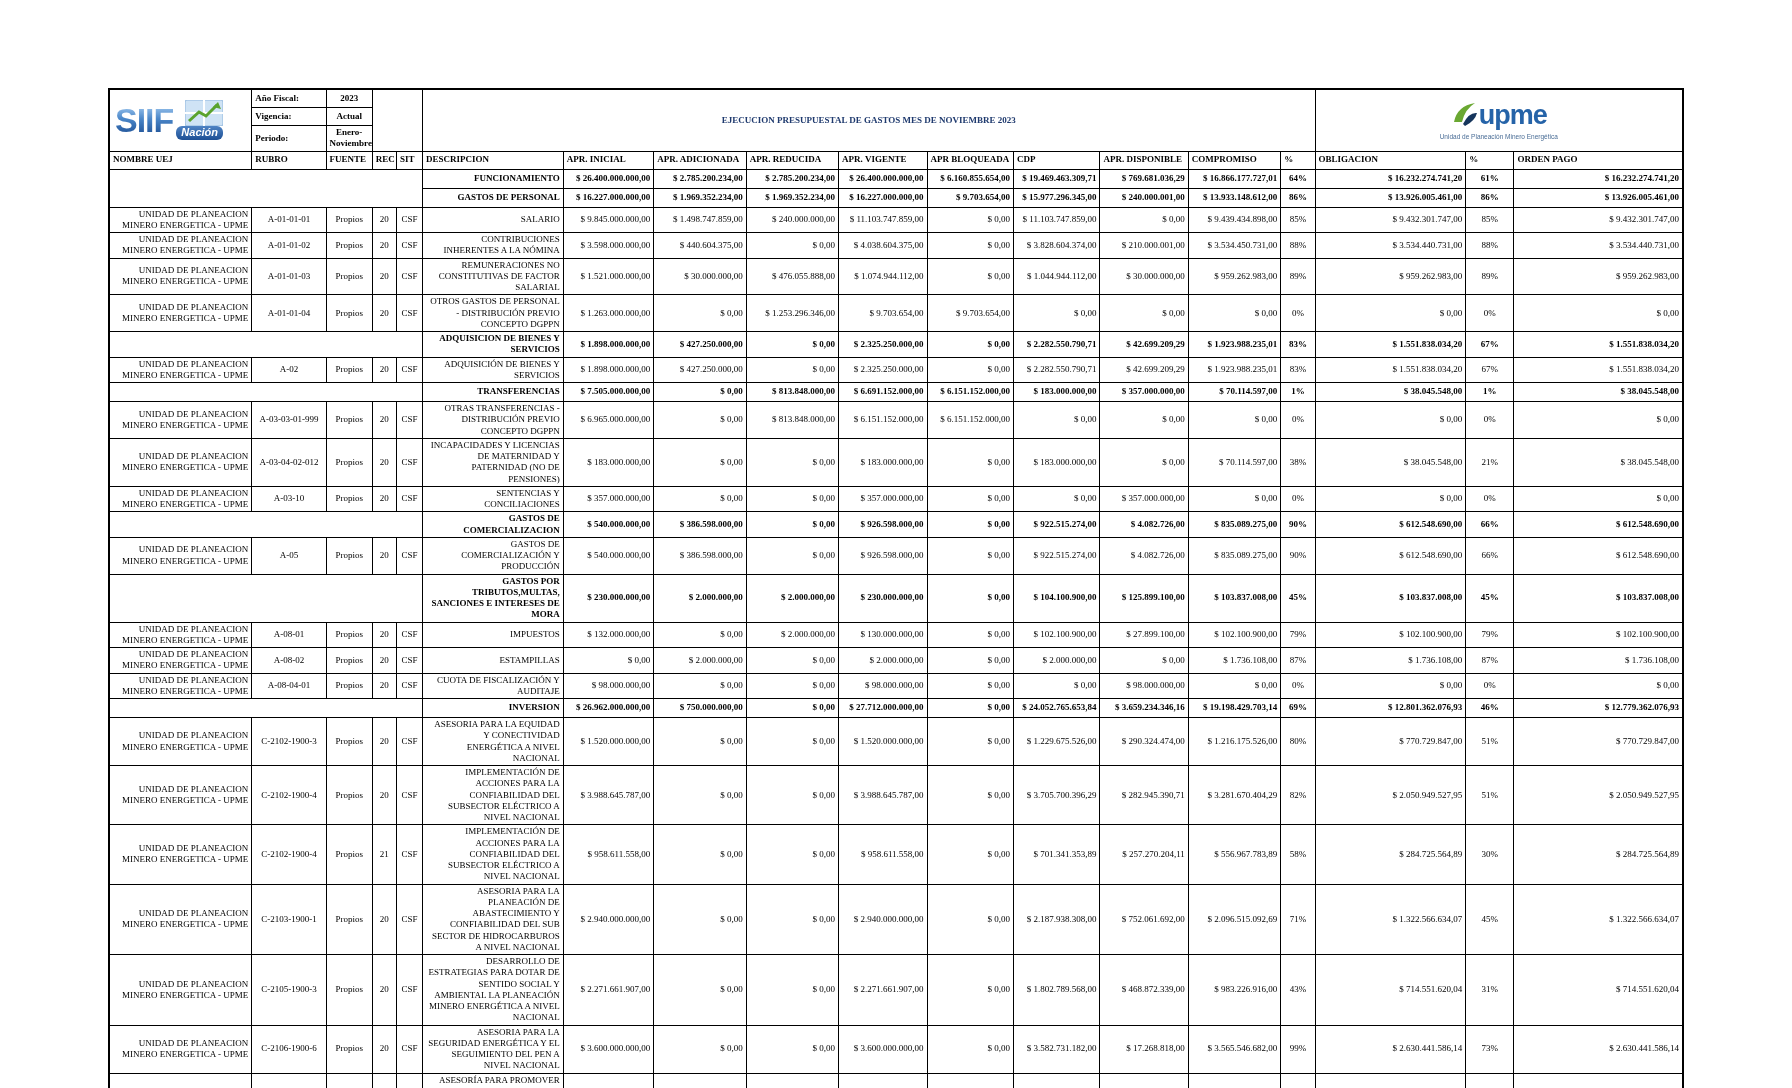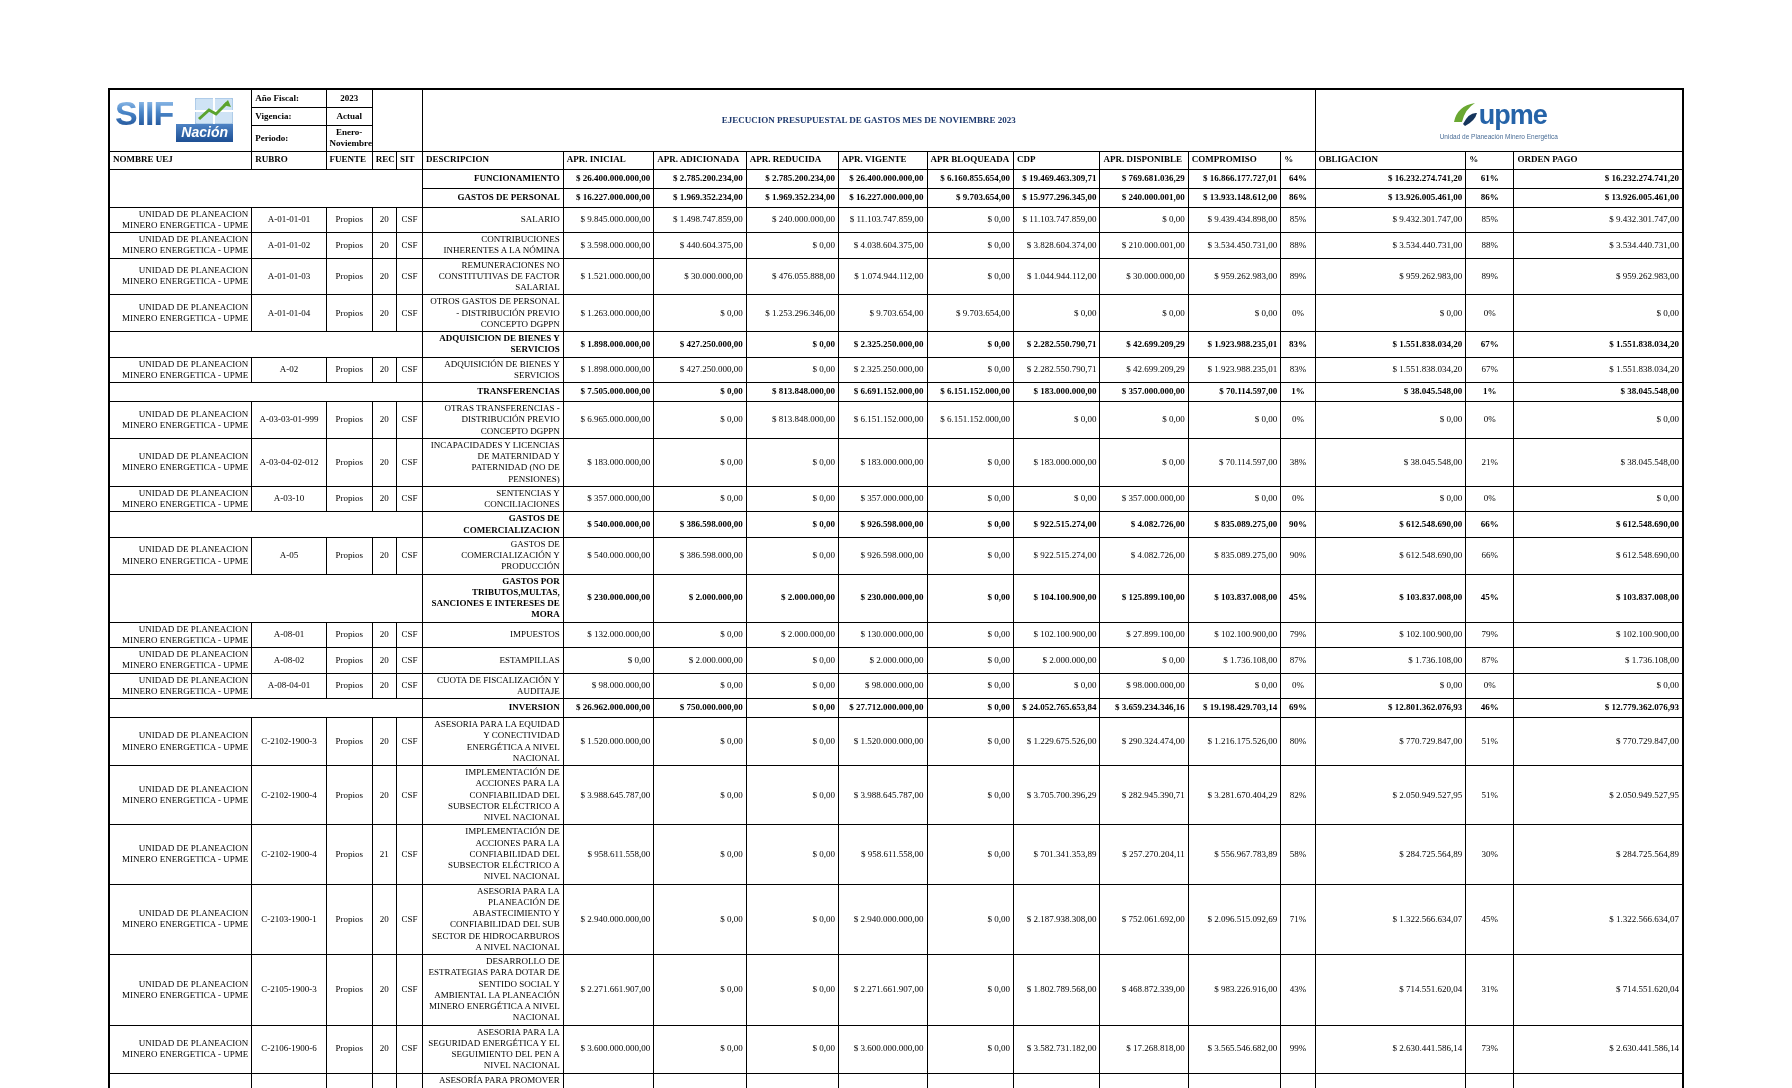--- a/index.html
+++ b/index.html
@@ -14,31 +14,31 @@
     border:2px solid #000;
   }
   table.budget td, table.budget th {
     border:1px solid #000; padding:1px 3px; font-size:9px; line-height:1.25;
     overflow:hidden; vertical-align:middle;
   }
 
   
   .band td { height:15px; }
   .logo-cell { vertical-align:middle; }
-  .siif { display:flex; align-items:flex-start; gap:3px; padding:2px 0 2px 2px; }
+  .siif { display:flex; align-items:center; gap:3px; padding:2px 0 2px 2px; }
   .siif-text {
     font-family:"Liberation Sans", sans-serif; font-weight:bold; font-size:34px; line-height:0.9;
     background:linear-gradient(180deg,#9ec7ef 0%,#4a86c8 45%,#1d4f94 100%);
     -webkit-background-clip:text; background-clip:text; color:transparent; letter-spacing:-1px;
   }
   .siif-art { display:flex; flex-direction:column; align-items:flex-end; }
   .siif-nacion {
     margin-top:-4px; background:linear-gradient(180deg,#4e83c4,#1d4f94); color:#fff;
     font-family:"Liberation Sans", sans-serif; font-style:italic; font-weight:bold;
-    font-size:14px; padding:0 5px 1px 5px; border-radius:0;
+    font-size:11px; padding:0 5px 1px 5px; border-radius:6px;
   }
   .fl { font-weight:bold; font-size:10px; padding-left:5px; }
   .fv { font-weight:bold; font-size:10px; text-align:center; }
   .title-cell {
     text-align:center; font-weight:bold; font-size:17px; color:#1f3a6e;
   }
   .upme-cell { vertical-align:middle; }
   .upme { display:flex; flex-direction:column; align-items:center; padding:2px 0; }
   .upme-row { display:flex; align-items:center; }
   .upme-text {

